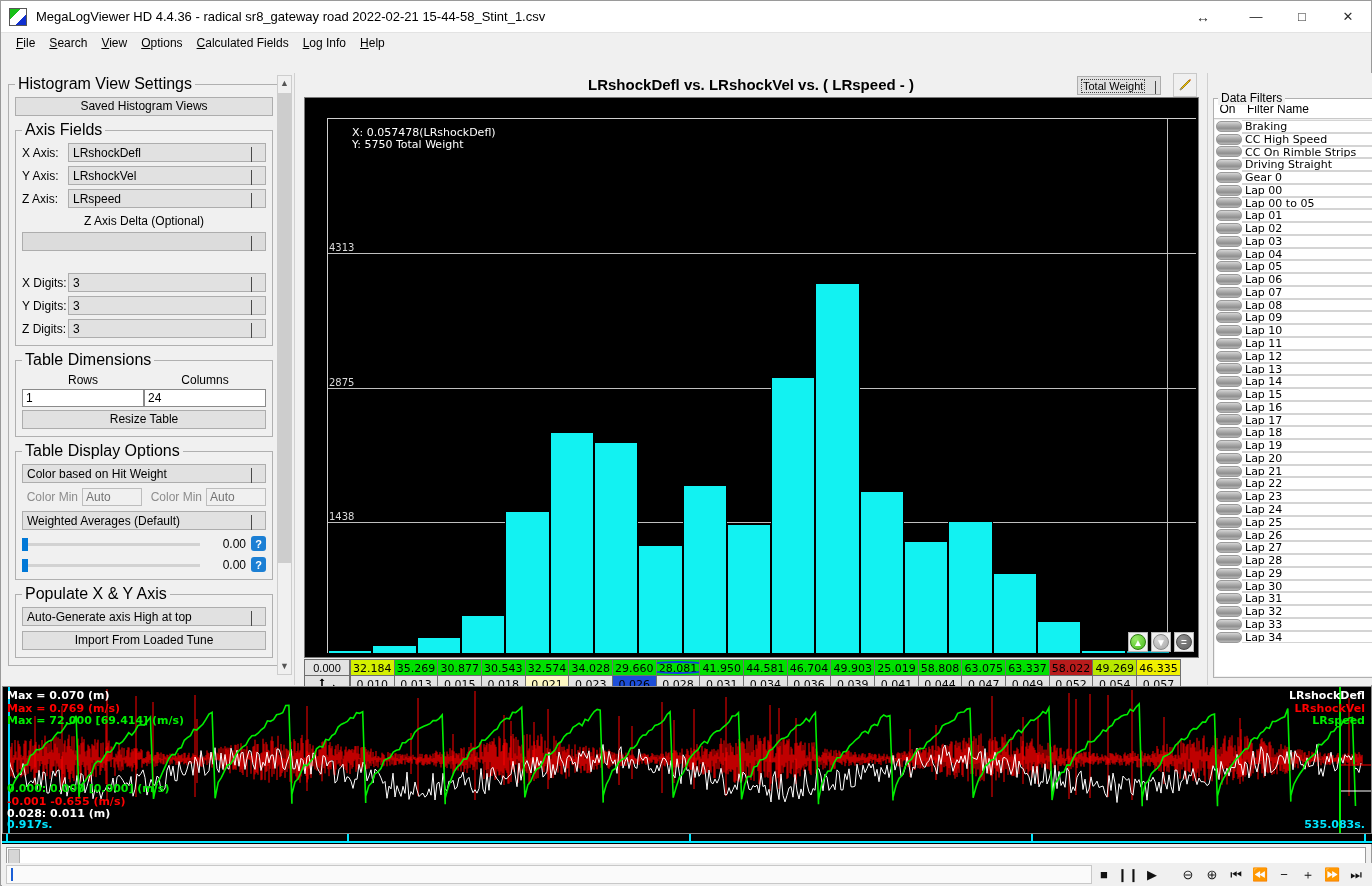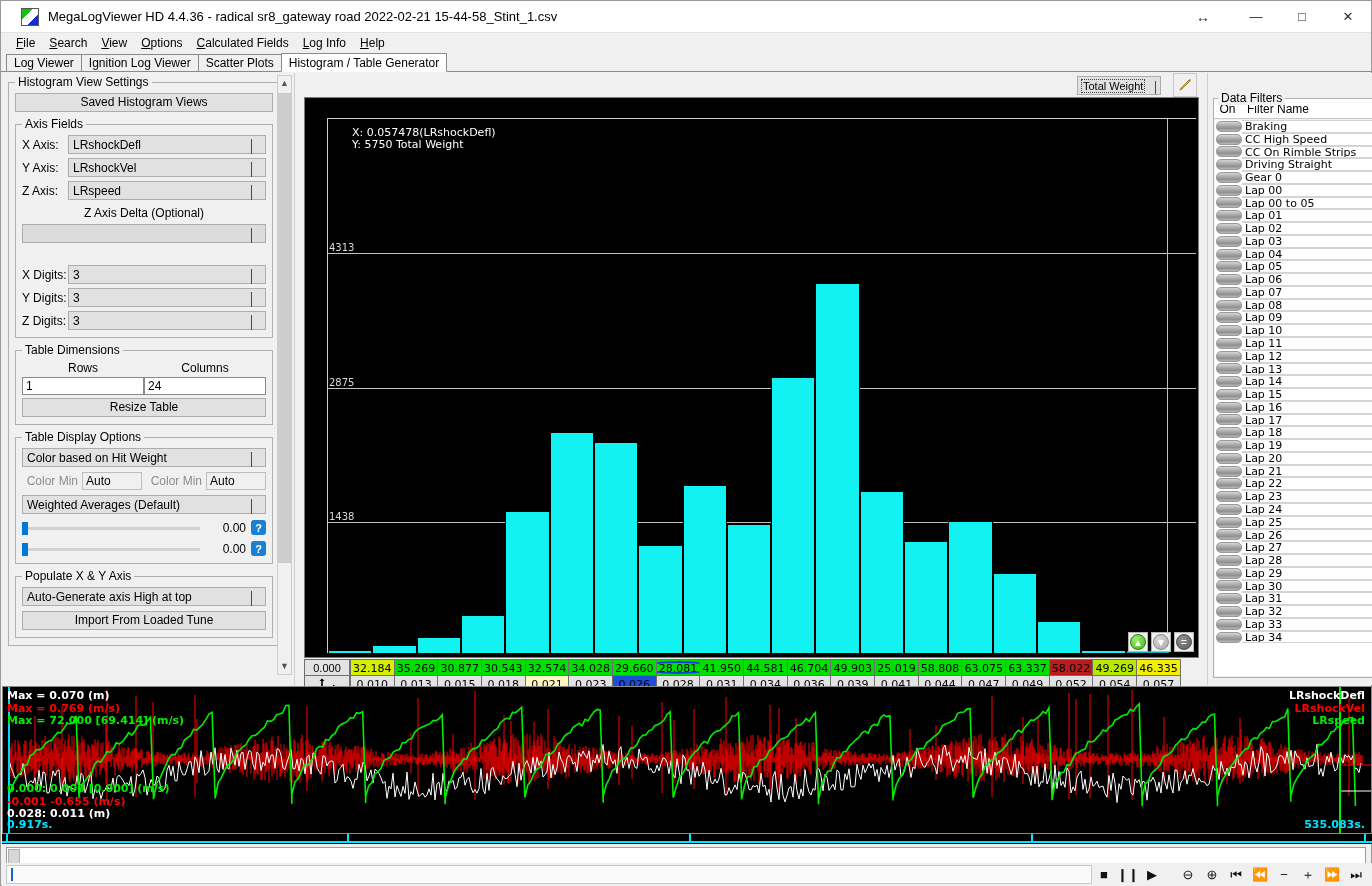--- a/index.html
+++ b/index.html
@@ -6,21 +6,21 @@
   body{
     width:1372px;height:886px;overflow:hidden;
     background:#f0f0f0;
     font-family:"Liberation Sans",sans-serif;
     font-size:12px;color:#000;
     -webkit-font-smoothing:none;
   }
   .app{position:relative;width:1372px;height:886px;border:1px solid #9a9a9a;box-sizing:border-box;background:#f0f0f0;}
 
   
-  .titlebar{height:31px;display:flex;align-items:center;background:#fff;border-bottom:1px solid #e3e3e3;padding-left:12px;}
+  .titlebar{height:31px;display:flex;align-items:center;background:#fff;border-bottom:1px solid #e3e3e3;}
   .app-icon{width:18px;height:18px;margin-left:8px;margin-right:9px;position:relative;border:1px solid #555;box-sizing:border-box;
     background:
       linear-gradient(135deg,#18c018 0%,#18c018 33%,#ffffff 33%,#ffffff 66%,#1030d0 66%,#1030d0 100%);
   }
   .title-text{font-size:13px;color:#000;white-space:nowrap;}
   .win-btns{margin-left:auto;display:flex;height:31px;}
   .win-btn{width:46px;height:31px;display:flex;align-items:center;justify-content:center;font-size:13px;color:#2b2b2b;}
   .win-btn.resize{width:60px;font-size:14px;}
 
   
@@ -41,38 +41,38 @@
   
   .left-pane{width:292px;background:#f0f0f0;position:relative;border-right:1px solid #d0d0d0;}
   .left-inner{position:absolute;left:6px;top:2px;width:272px;}
   .vscroll-left{position:absolute;right:2px;top:2px;width:15px;height:600px;background:#f0f0f0;border:1px solid #cdcdcd;box-sizing:border-box;}
   .vscroll-left .thumb{position:absolute;left:0;top:17px;width:13px;height:470px;background:#cdcdcd;}
   .vscroll-left .arr{position:absolute;left:0;width:13px;height:15px;font-size:9px;text-align:center;line-height:15px;color:#555;background:#f0f0f0;}
   .vscroll-left .arr.up{top:0;}
   .vscroll-left .arr.dn{bottom:0;}
 
   fieldset.grp{border:1px solid #b0b0b0;margin:0 0 5px 0;padding:4px 6px 7px 6px;}
-  fieldset.grp>legend{font-size:12px;padding:0 3px;color:#000;}
+  fieldset.grp>legend{font-size:16px;padding:0 3px;color:#000;}
   .btn{width:100%;height:19px;line-height:17px;text-align:center;background:#e1e1e1;border:1px solid #adadad;
        font-size:12px;box-sizing:border-box;color:#000;}
   .row{display:flex;align-items:center;margin-bottom:4px;}
   .lbl{font-size:12px;width:46px;color:#000;}
   .sel{flex:1;height:19px;background:#e1e1e1;border:1px solid #adadad;display:flex;align-items:center;
        padding-left:4px;font-size:12px;box-sizing:border-box;position:relative;color:#000;}
   .sel.blank{background:#dcdcdc;}
   .sel .chev{position:absolute;right:5px;top:3px;width:9px;height:9px;}
   .chevshape{width:7px;height:7px;border-right:1.4px solid #4a4a4a;border-bottom:1.4px solid #4a4a4a;transform:rotate(45deg);}
   .center-lbl{text-align:center;font-size:12px;margin:6px 0 4px 0;}
   .spacer{height:22px;}
   .dim-head{display:flex;font-size:12px;margin-bottom:2px;}
   .dim-head span{flex:1;text-align:center;}
   .dim-inputs{display:flex;gap:0;margin-bottom:3px;}
   .txtin{flex:1;height:18px;background:#fff;border:1px solid #8a8a8a;font-size:12px;padding-left:3px;box-sizing:border-box;
     display:flex;align-items:center;color:#000;}
-  .txtin.dis{background:#f0f0f0;color:#000000;border-color:#bdbdbd;}
+  .txtin.dis{background:#f0f0f0;color:#737373;border-color:#bdbdbd;}
   .cm-row{display:flex;align-items:center;gap:4px;margin:5px 0 5px 0;}
   .cm-lbl{font-size:12px;color:#8d8d8d;width:56px;text-align:right;}
   .slider-row{display:flex;align-items:center;margin:6px 0;}
   .slider{flex:1;height:12px;position:relative;}
   .slider .track{position:absolute;left:6px;right:0;top:5px;height:3px;background:#d2d2d2;}
   .slider .knob{position:absolute;left:0;top:0;width:6px;height:13px;background:#0078d7;}
   .slider-val{font-size:12px;width:46px;text-align:right;margin-right:5px;}
   .help{width:15px;height:15px;border-radius:3px;background:#1b7fd4;color:#fff;font-size:11px;font-weight:bold;
     display:flex;align-items:center;justify-content:center;}
 
@@ -167,26 +167,20 @@
   <div class="menubar">
     <div class="menu-item"><u>F</u><span>ile</span></div>
     <div class="menu-item"><u>S</u>earch</div>
     <div class="menu-item"><u>V</u>iew</div>
     <div class="menu-item"><u>O</u>ptions</div>
     <div class="menu-item"><u>C</u>alculated Fields</div>
     <div class="menu-item"><u>L</u>og Info</div>
     <div class="menu-item"><u>H</u>elp</div>
   </div>
 
-  <div class="tabstrip" id="tabstrip">
-      <div class="tab">Log Viewer</div>
-      <div class="tab">Ignition Log Viewer</div>
-      <div class="tab">Scatter Plots</div>
-      <div class="tab active">Histogram / Table Generator</div>
-    </div>
 
   <div class="body-row">
 
     <div class="left-pane">
       <div class="left-inner">
 
         <fieldset class="grp">
           <legend>Histogram View Settings</legend>
           <div class="btn">Saved Histogram Views</div>
 
@@ -307,20 +301,21 @@
       </div>
 
       <div class="vscroll-left">
         <div class="arr up">▲</div>
         <div class="thumb"></div>
         <div class="arr dn">▼</div>
       </div>
     </div>
 
     <div class="center-pane">
+      <div class="chart-title">LRshockDefl vs. LRshockVel vs. ( LRspeed -   )</div>
 
       <div class="weight-sel">
         <span class="selbox">Total Weight</span>
         <span class="chev"><span class="chevshape"></span></span>
       </div>
       <div class="pencil-btn">
         <svg width="14" height="14" viewBox="0 0 14 14">
           <polygon points="2,12 4,11 12,3 11,2 3,10" fill="#f2c200" stroke="#7a5f00" stroke-width="0.7"></polygon>
           <polygon points="11,2 12,3 13,2 12,1" fill="#d05a00"></polygon>
           <polygon points="2,12 3,10 4,11" fill="#ffffff" stroke="#666" stroke-width="0.4"></polygon>

